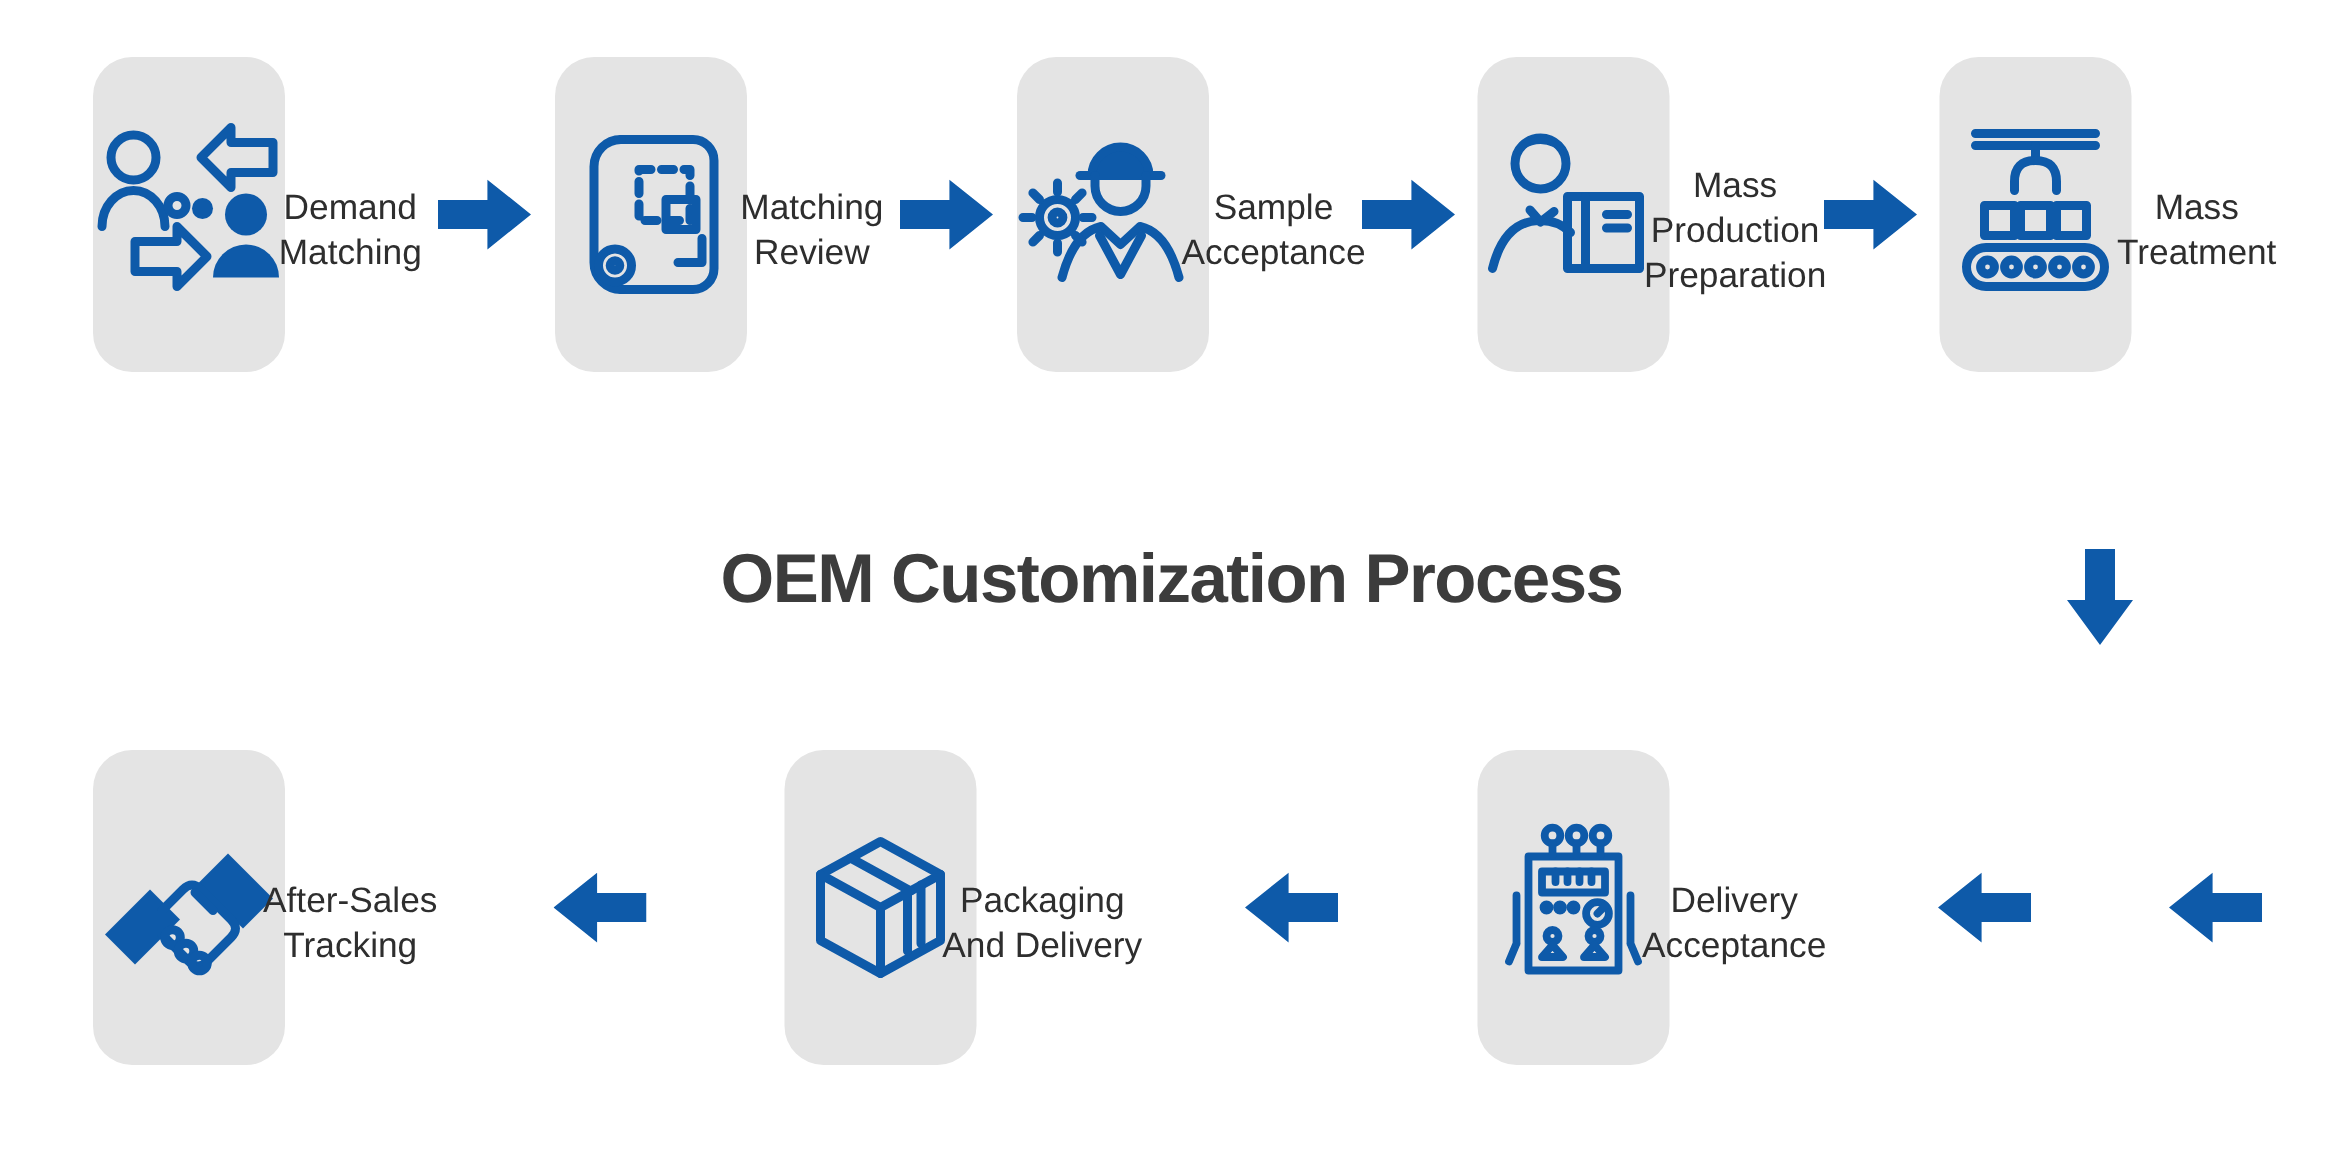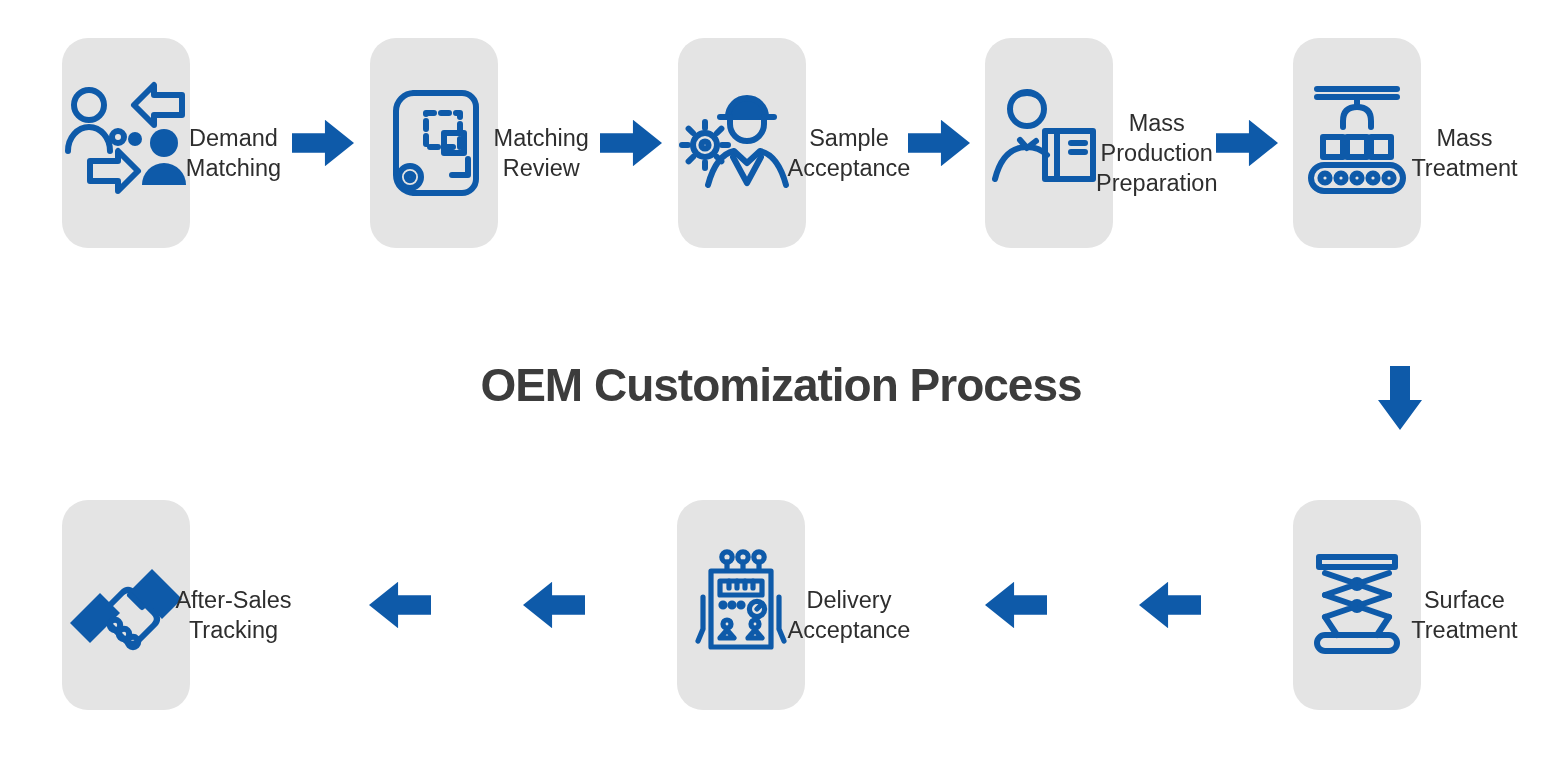--- a/index.html
+++ b/index.html
@@ -182,20 +182,34 @@
       </div>
       <div class="step-label">After-Sales Tracking</div>
     </div>
 
     <span class="flow-arrow">
       <svg viewBox="0 0 64 52">
           <path d="M64 16 H30 V2 L0 26 L30 50 V36 H64 Z" fill="currentColor"></path>
         </svg>
     </span>
 
+    <div class="cell">
+      <div class="box">
+        <span class="icon">
+          <svg viewBox="0 0 64 64" fill="none" stroke="currentColor" stroke-width="3" stroke-linecap="round" stroke-linejoin="round">
+            <path d="M12 21 L32 10 L52 21 L32 32 Z"></path>
+            <path d="M12 21 V43 L32 54 V32"></path>
+            <path d="M52 21 V43 L32 54"></path>
+            <path d="M22 15.5 L42 26.5"></path>
+            <path d="M41 27 v19.5 M45.5 24.5 v19.5"></path>
+          </svg>
+        </span>
+      </div>
+      <div class="step-label">Packaging And Delivery</div>
+    </div>
 
     <span class="flow-arrow">
       <svg viewBox="0 0 64 52">
           <path d="M64 16 H30 V2 L0 26 L30 50 V36 H64 Z" fill="currentColor"></path>
         </svg>
     </span>
 
     <div class="cell">
       <div class="box">
         <span class="icon">
@@ -229,32 +243,16 @@
         </svg>
     </span>
 
 
     <span class="flow-arrow">
       <svg viewBox="0 0 64 52">
           <path d="M64 16 H30 V2 L0 26 L30 50 V36 H64 Z" fill="currentColor"></path>
         </svg>
     </span>
 
-    <div class="cell">
-      <div class="box">
-        <span class="icon">
-          <svg viewBox="0 0 64 64" fill="none" stroke="currentColor" stroke-width="3" stroke-linecap="round" stroke-linejoin="round">
-            <path d="M13 8 h38 M13 13 h38 M13 8 v5 M51 8 v5"></path>
-            <path d="M16 16 L48 27 M48 16 L16 27"></path>
-            <path d="M16 27 L48 38 M48 27 L16 38"></path>
-            <circle cx="32" cy="21.5" r="2"></circle>
-            <circle cx="32" cy="32.5" r="2"></circle>
-            <path d="M16 38 L22 47 M48 38 L42 47"></path>
-            <rect x="12" y="47" width="40" height="8" rx="4"></rect>
-          </svg>
-        </span>
-      </div>
-      <div class="step-label">Surface Treatment</div>
-    </div>
 
   </div>
 
 </div>
 
 </body></html>

